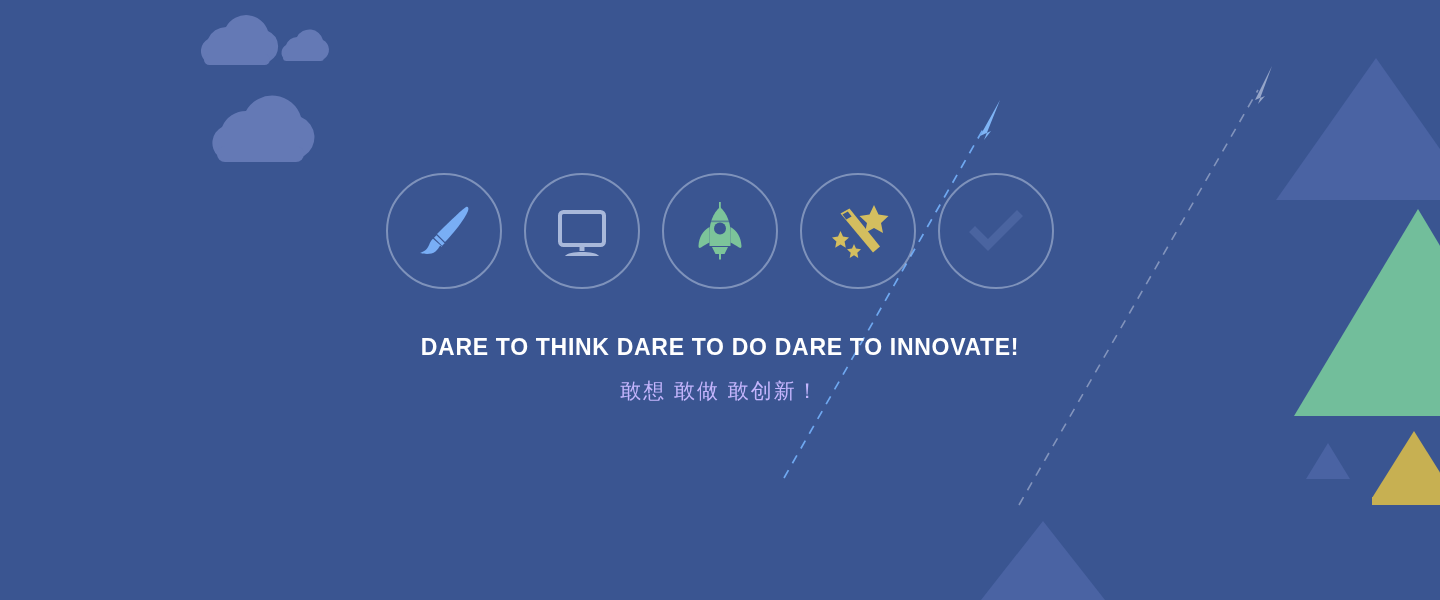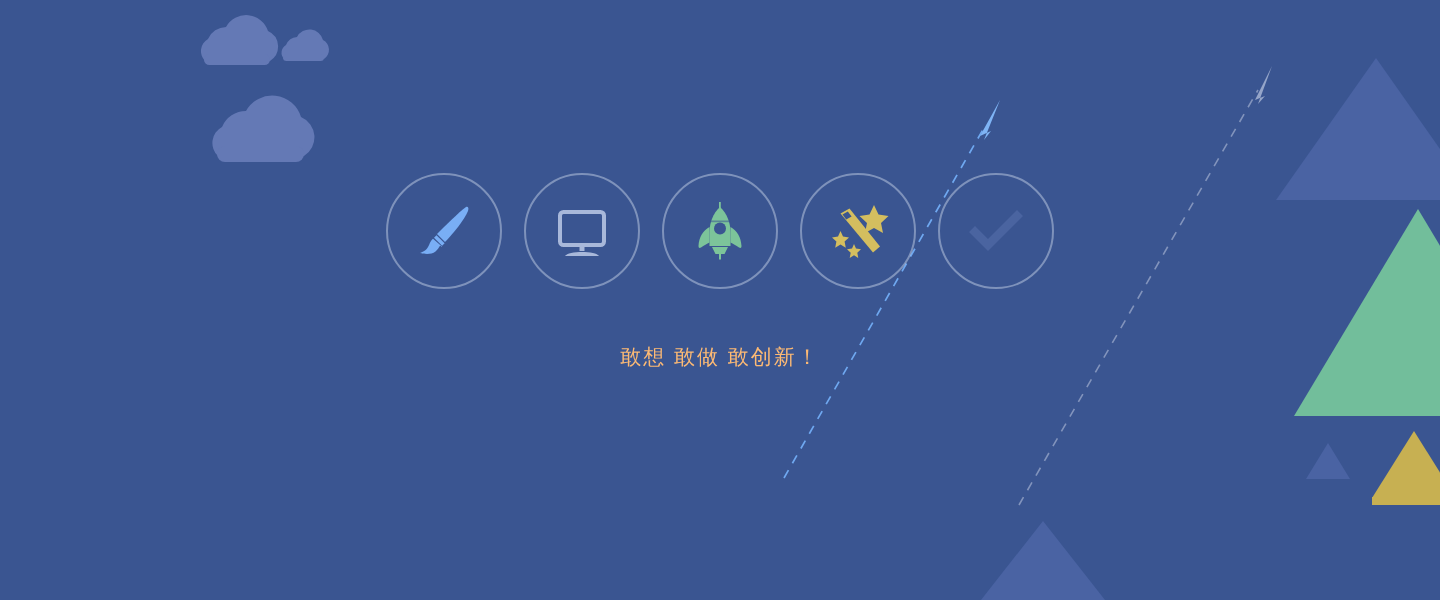--- a/index.html
+++ b/index.html
@@ -71,21 +71,21 @@
     color: #FFFFFF;
     font-size: 23px;
     font-weight: bold;
     letter-spacing: 0.7px;
     line-height: 34px;
     white-space: nowrap;
   }
   .subline {
     margin: 0;
     margin-top: 13px;
-    color: #fdba74;
+    color: #c4b5fd;
     font-size: 21px;
     font-weight: normal;
     letter-spacing: 2px;
     line-height: 28px;
     white-space: nowrap;
   }
 </style>
 </head>
 <body>
 
@@ -189,17 +189,18 @@
         <span>
           <svg width="70" height="70" viewBox="0 0 70 70">
             <path d="M8 36 L14 30 L27 43 L56 14 L62 20 L27 55 Z" fill="#4A64A0"></path>
           </svg>
         </span>
       </div>
 
     </div>
 
     <div class="text-block">
+      <h1 class="headline">DARE TO THINK DARE TO DO DARE TO INNOVATE!</h1>
       <p class="subline">敢想  敢做  敢创新！</p>
     </div>
 
   </div>
 </div>
 
 </body></html>

